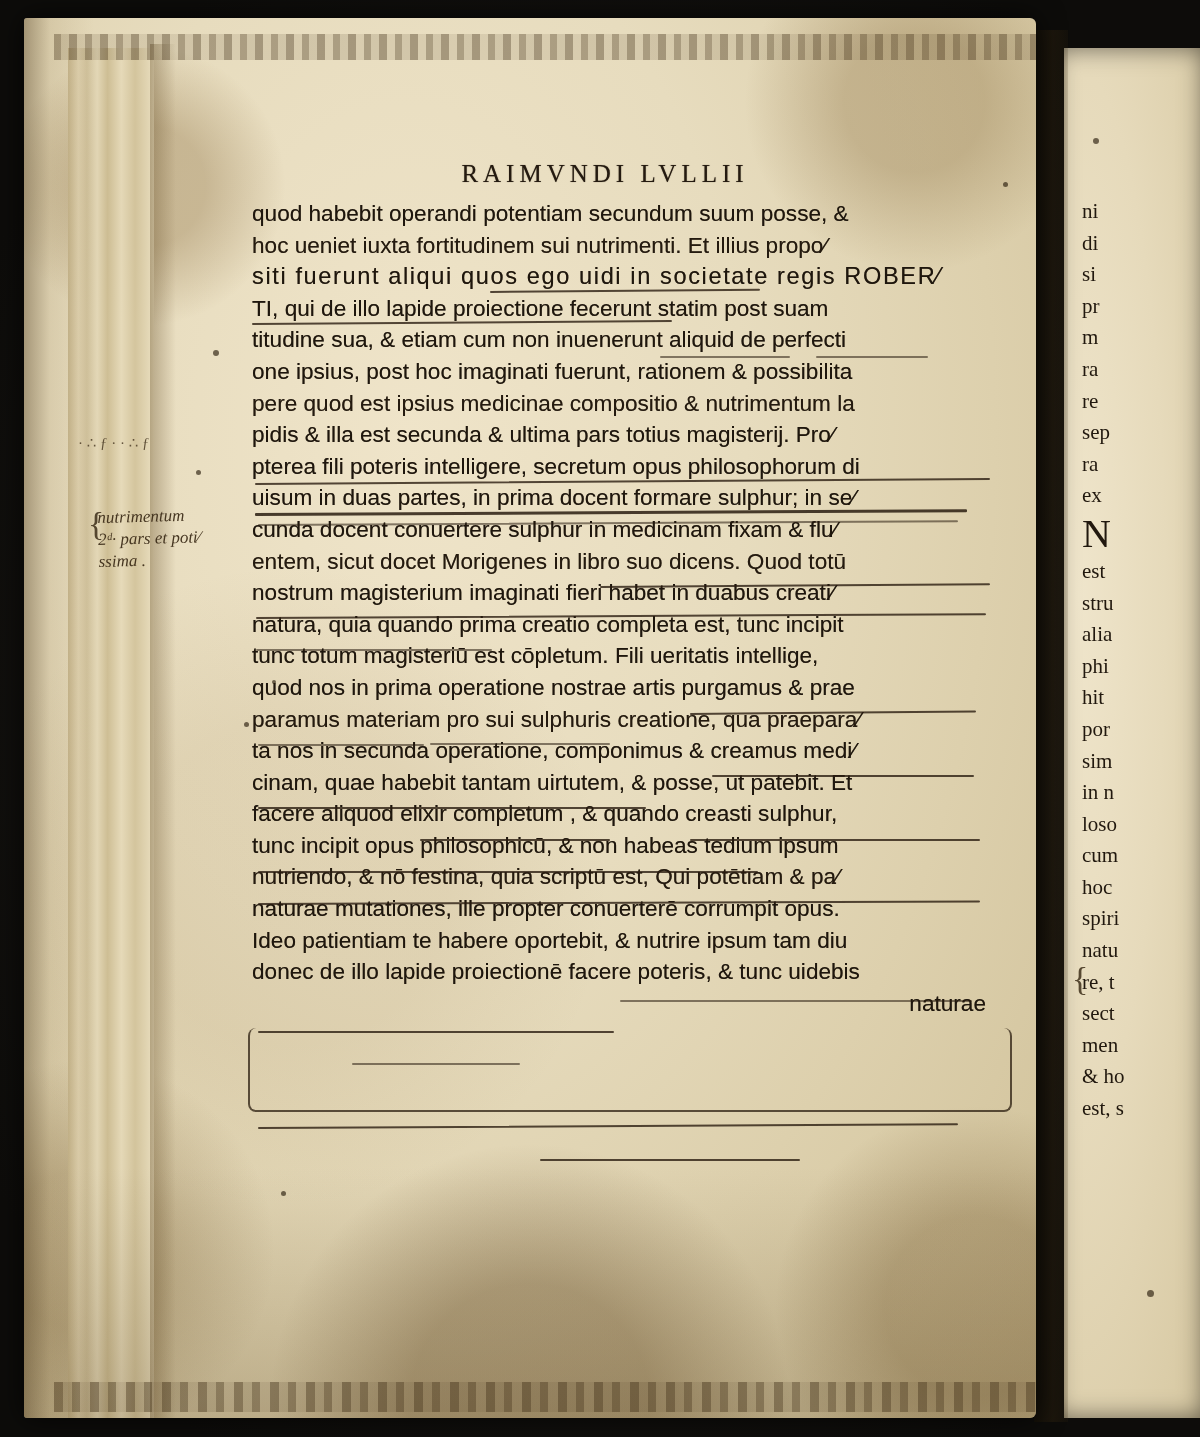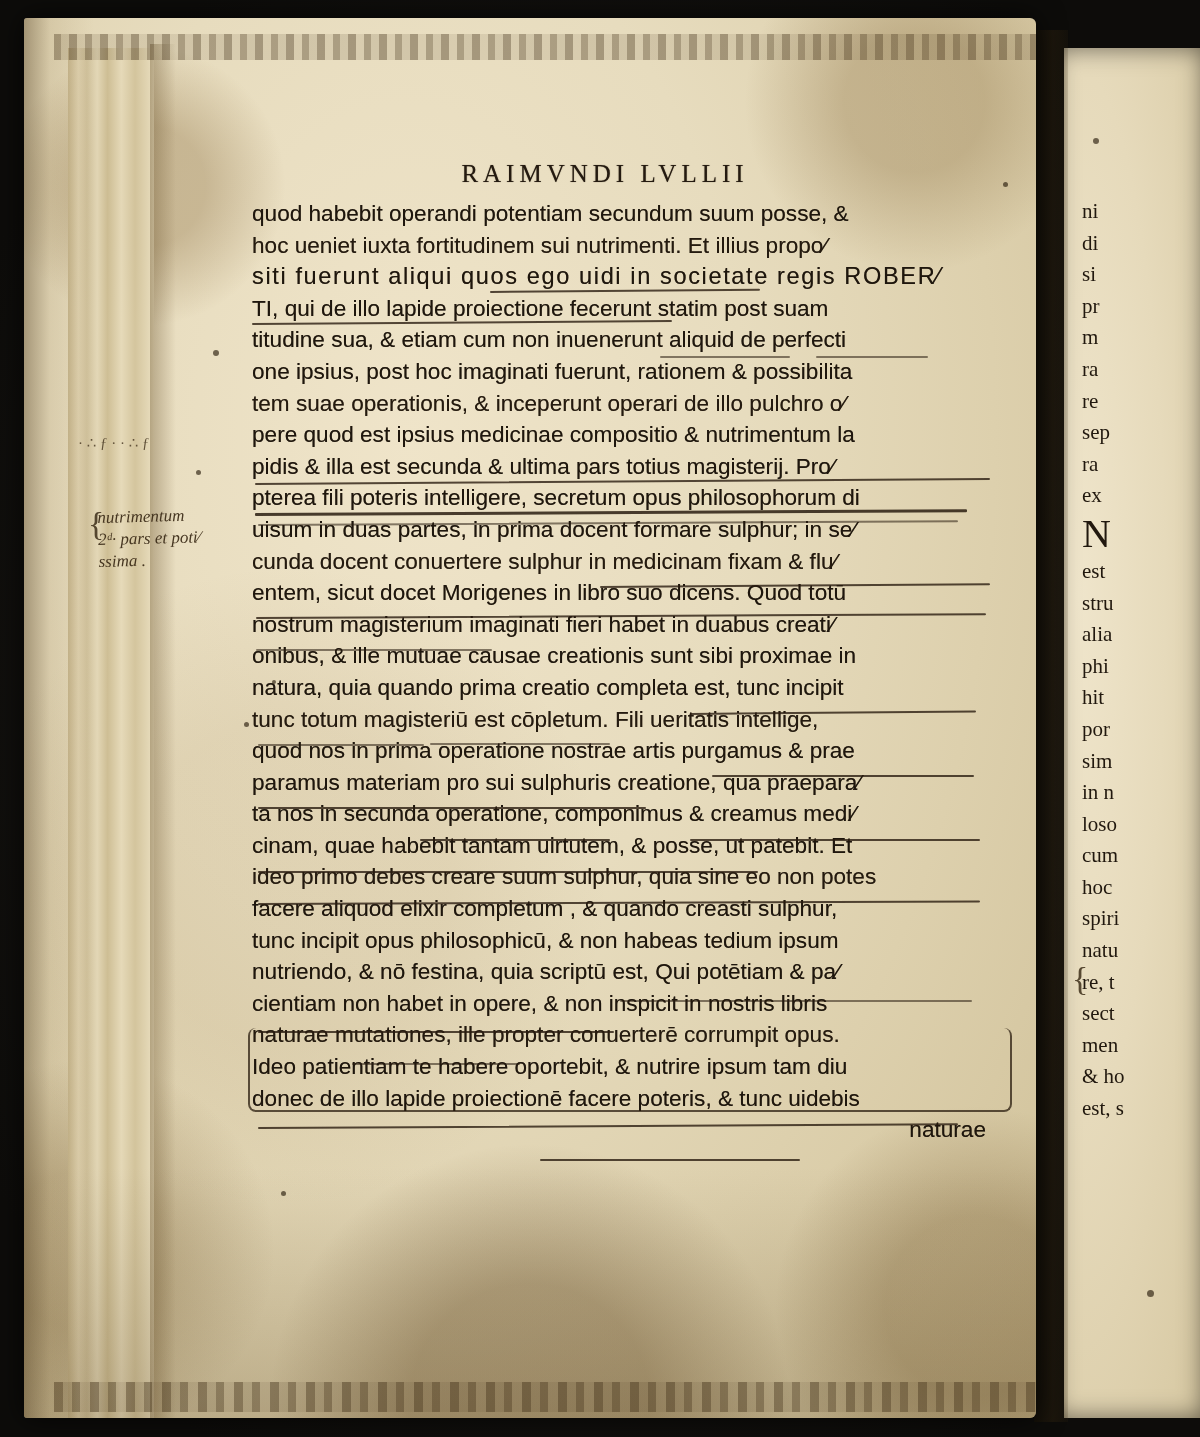--- a/index.html
+++ b/index.html
@@ -298,40 +298,36 @@
 
   <div class="headline">RAIMVNDI  LVLLII</div>
 
   <div class="textblock">
     <span class="ln">quod habebit operandi potentiam secundum suum posse, &amp;</span>
     <span class="ln">hoc ueniet iuxta fortitudinem sui nutrimenti. Et illius propo⁄</span>
     <span class="ln caps">siti fuerunt aliqui quos ego uidi in societate regis ROBER⁄</span>
     <span class="ln">TI, qui de illo lapide proiectione fecerunt statim post suam</span>
     <span class="ln">titudine sua, &amp; etiam cum non inuenerunt aliquid de perfecti</span>
     <span class="ln">one ipsius, post hoc imaginati fuerunt, rationem &amp; possibilita</span>
-    <span class="ln">tem suae operationis, &amp; inceperunt operari de illo pulchro o⁄</span>
     <span class="ln">pere quod est ipsius medicinae compositio &amp; nutrimentum la</span>
     <span class="ln">pidis &amp; illa est secunda &amp; ultima pars totius magisterij. Pro⁄</span>
     <span class="ln">pterea fili poteris intelligere, secretum opus philosophorum di</span>
     <span class="ln">uisum in duas partes, in prima docent formare sulphur; in se⁄</span>
     <span class="ln">cunda docent conuertere sulphur in medicinam fixam &amp; flu⁄</span>
     <span class="ln">entem, sicut docet Morigenes in libro suo dicens. Quod totū</span>
     <span class="ln">nostrum magisterium imaginati fieri habet in duabus creati⁄</span>
-    <span class="ln">onibus, &amp; ille mutuae causae creationis sunt sibi proximae in</span>
     <span class="ln">natura, quia quando prima creatio completa est, tunc incipit</span>
     <span class="ln">tunc totum magisteriū est cōpletum.    Fili ueritatis intellige,</span>
     <span class="ln">quod nos in prima operatione nostrae artis purgamus &amp; prae</span>
     <span class="ln">paramus materiam pro sui sulphuris creatione, qua praepara⁄</span>
     <span class="ln">ta nos in secunda operatione, componimus &amp; creamus medi⁄</span>
     <span class="ln">cinam, quae habebit tantam uirtutem, &amp; posse, ut patebit. Et</span>
-    <span class="ln">ideo primo debes creare suum sulphur, quia sine eo non potes</span>
     <span class="ln">facere aliquod elixir completum , &amp; quando creasti sulphur,</span>
     <span class="ln">tunc incipit opus philosophicū, &amp; non habeas tedium ipsum</span>
     <span class="ln">nutriendo, &amp; nō festina, quia scriptū est, Qui potētiam &amp; pa⁄</span>
-    <span class="ln">cientiam non habet in opere, &amp; non inspicit in nostris libris</span>
     <span class="ln">naturae mutationes, ille propter conuerterē corrumpit opus.</span>
     <span class="ln">Ideo patientiam te habere oportebit, &amp; nutrire ipsum tam diu</span>
     <span class="ln">donec de illo lapide proiectionē facere poteris, &amp; tunc uidebis</span>
     <span class="ln last">naturae</span>
   </div>
 
   <div class="ul" style="left:490px;  top:291px; width:270px;  transform:rotate(-0.5deg);"></div>
   <div class="ul" style="left:252px;  top:323px; width:420px;  transform:rotate(-0.4deg);"></div>
   <div class="ul soft" style="left:660px;  top:356px; width:130px;"></div>
   <div class="ul soft" style="left:816px;  top:356px; width:112px;"></div>

